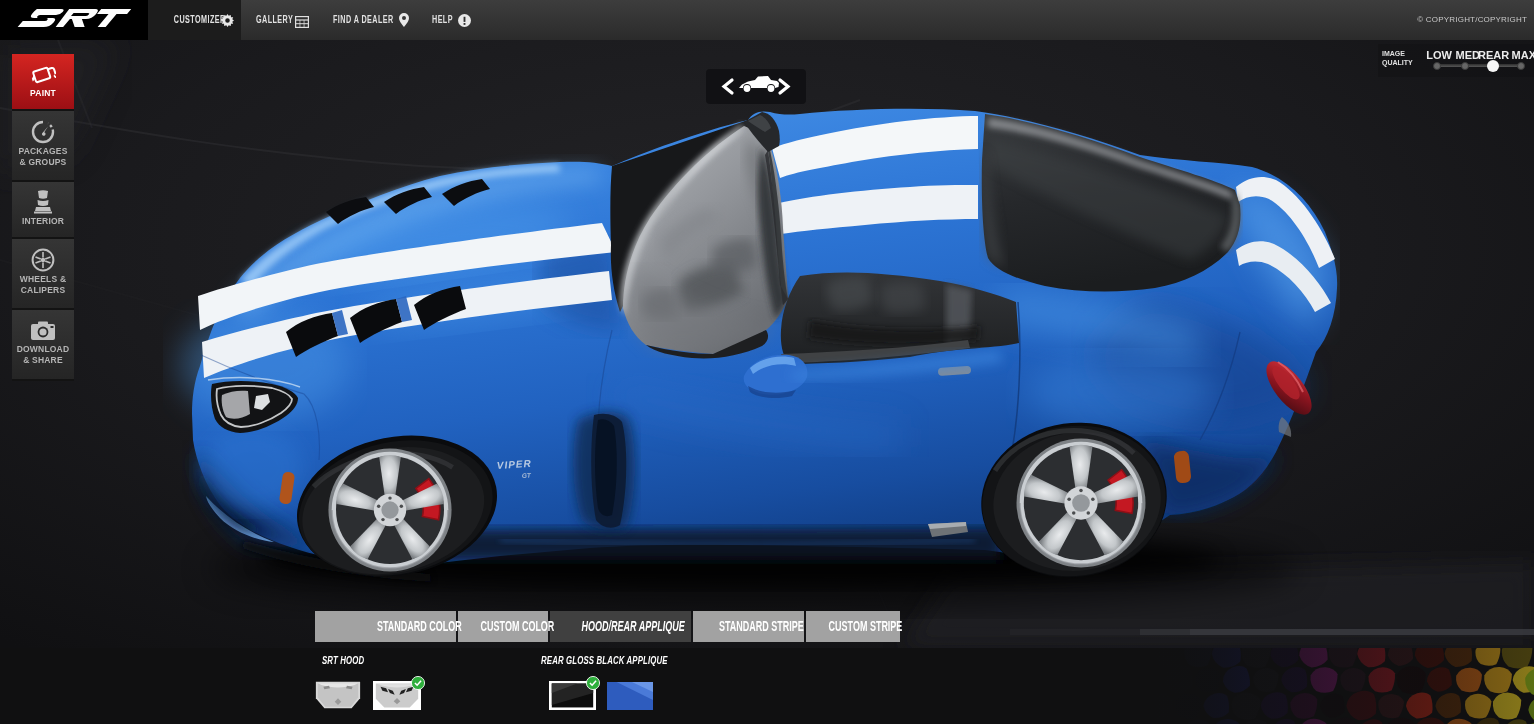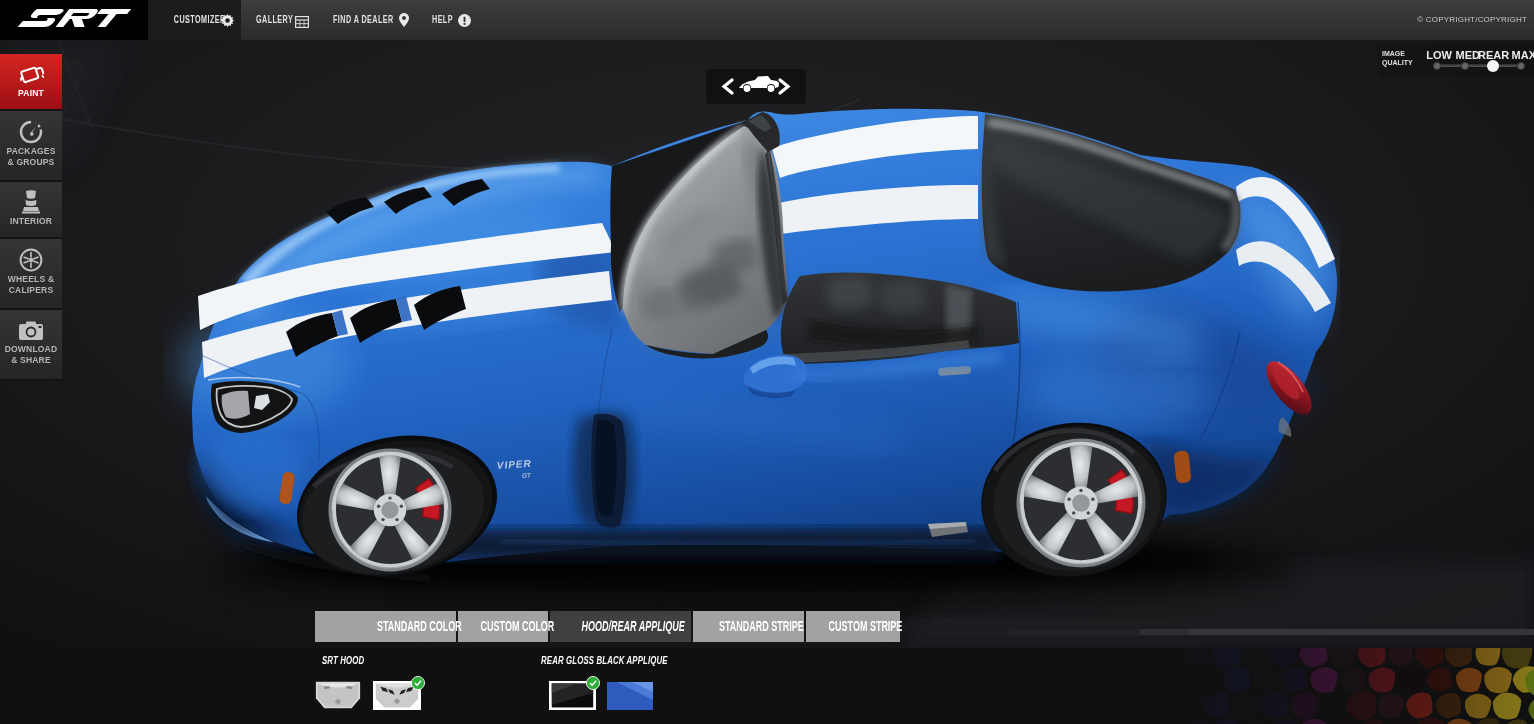--- a/index.html
+++ b/index.html
@@ -14,21 +14,21 @@
   #nav-cust{left:148px;width:93px;background:#1c1c1c;}
   .navicon{position:absolute;top:13px;}
   #copyright{position:absolute;right:7px;top:0;height:40px;line-height:40px;color:#c9c9c9;font-size:8px;letter-spacing:0.2px;}
 
   
   #scene{position:absolute;left:0;top:40px;width:1534px;height:608px;background:#141416;overflow:hidden;}
   #carsvg{position:absolute;left:0;top:-40px;width:1534px;height:724px;}
 
   
   #sidebar{position:absolute;left:0;top:54px;width:62px;z-index:60;}
-  .sideitem{position:relative;width:62px;background:linear-gradient(#353535,#252525);border-bottom:2px solid #131313;color:#b5b5b5;text-align:center;font-size:8.5px;font-weight:bold;letter-spacing:0.2px;}
+  .sideitem{position:relative;width:62px;background:linear-gradient(#353535,#252525);border-bottom:2px solid #131313;color:#b5b5b5;text-align:center;font-size:8.5px;font-weight:bold;letter-spacing:0.2px;margin-left:12px;}
   .sideitem.active{background:linear-gradient(#d42521,#9c0f14);color:#fff;}
   .sideitem svg{display:block;margin:0 auto;}
   .sideitem .lbl{display:block;padding:2px 1px 7px 1px;line-height:11px;}
 
   
   #carsel{position:absolute;left:706px;top:69px;width:100px;height:35px;background:rgba(16,16,18,0.88);border-radius:4px;z-index:40;}
 
   
   #iq{position:absolute;left:1378px;top:44px;width:156px;height:33px;z-index:40;background:rgba(14,14,16,0.35);}
   #iq .t{position:absolute;left:4px;top:5px;font-size:7px;font-weight:bold;line-height:9px;color:#e0e0e0;}

